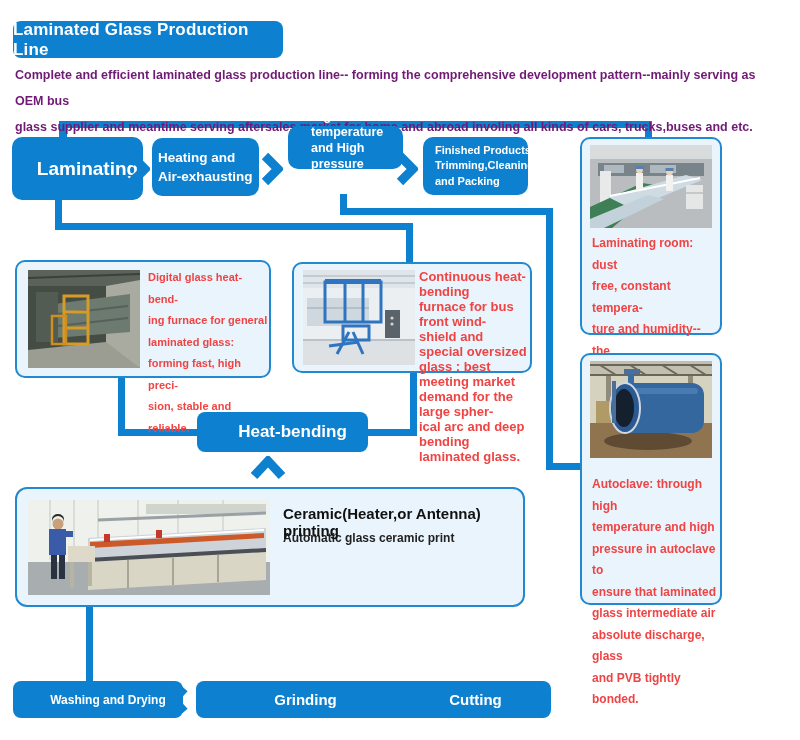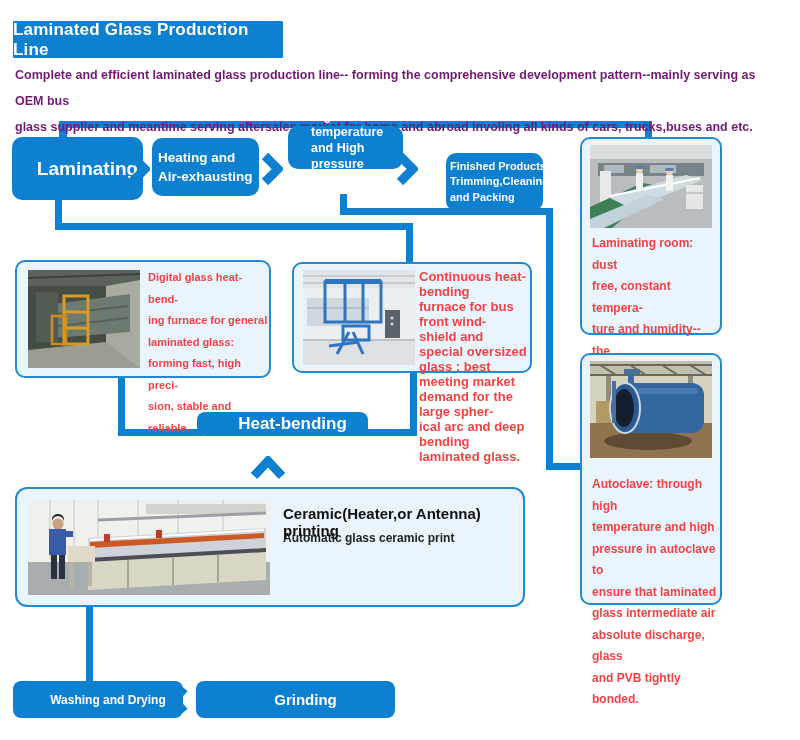--- a/index.html
+++ b/index.html
@@ -3,21 +3,21 @@
 <meta charset="utf-8">
 <style>
   html,body{margin:0;padding:0;background:#ffffff;}
   .canvas{
     position:relative;width:800px;height:740px;background:#ffffff;overflow:hidden;
     font-family:"Liberation Sans", sans-serif;
   }
   .blue{background:#0e80d0;color:#ffffff;}
   .seg{position:absolute;background:#0e80d0;}
   .badge{
-    position:absolute;left:13px;top:21px;width:270px;height:37px;border-radius:1px;
+    position:absolute;left:13px;top:21px;width:270px;height:37px;border-radius:8px;
     display:flex;align-items:center;justify-content:center;
     font-size:17px;font-weight:bold;letter-spacing:.2px;
   }
   .intro{
     position:absolute;left:15px;top:62px;width:762px;
     font-size:12.5px;font-weight:bold;color:#701a75;line-height:26px;white-space:pre-line;
   }
   .node{
     position:absolute;border-radius:10px;display:flex;align-items:center;
     font-weight:bold;white-space:pre-line;
@@ -82,21 +82,21 @@
   <div class="node blue" style="left:288px;top:126px;width:92px;height:43px;padding-left:23px;font-size:12.5px;line-height:16px;">High temperature
 and High pressure
 bonding</div>
 
   <span class="arrow" style="left:396px;top:152px;">
     <svg width="22" height="34" viewBox="0 0 22 34">
         <polyline points="4,4 17,17 4,30" fill="none" stroke="#0e80d0" stroke-width="9"></polyline>
       </svg>
   </span>
 
-  <div class="node blue" style="left:446px;top:137px;width:93px;height:58px;padding-left:4px;font-size:11px;line-height:15.5px;margin-top:16px;">Finished Products
+  <div class="node blue" style="left:423px;top:137px;width:93px;height:58px;padding-left:12px;font-size:11px;line-height:15.5px;">Finished Products
 Trimming,Cleaning
 and Packing</div>
 
   <div class="panel" style="left:15px;top:260px;width:256px;height:118px;"></div>
   <span class="photo" style="left:28px;top:270px;">
     <svg width="112" height="98" viewBox="0 0 112 98">
       <rect width="112" height="98" fill="#454c44"></rect>
       <rect width="112" height="16" fill="#5a625a"></rect>
       <line x1="0" y1="8" x2="112" y2="4" stroke="#3a403a" stroke-width="2"></line>
       <polygon points="78,16 112,10 112,98 78,80" fill="#a9aaa0"></polygon>
@@ -214,21 +214,21 @@
     </svg>
   </span>
   <div class="cap" style="left:592px;top:474px;width:126px;font-size:12px;line-height:21.5px;">Autoclave: through high
 temperature and high
 pressure in autoclave to
 ensure that laminated
 glass intermediate air
 absolute discharge, glass
 and PVB tightly bonded.</div>
 
-  <div class="node blue center" style="left:197px;top:412px;width:151px;height:24px;font-size:17px;border-radius:8px;">Heat-bending</div>
+  <div class="node blue center" style="left:197px;top:412px;width:151px;height:40px;font-size:17px;border-radius:8px;">Heat-bending</div>
   <span class="arrow" style="left:250px;top:456px;">
     <svg width="36" height="24" viewBox="0 0 36 24">
         <polyline points="4,20 18,5 32,20" fill="none" stroke="#0e80d0" stroke-width="9"></polyline>
       </svg>
   </span>
 
   <div class="panel" style="left:15px;top:487px;width:510px;height:120px;border-radius:12px;"></div>
   <span class="photo" style="left:28px;top:500px;">
     <svg width="242" height="95" viewBox="0 0 242 95">
       <rect width="242" height="62" fill="#eef1ec"></rect>
@@ -274,14 +274,15 @@
     <svg width="20" height="28" viewBox="0 0 20 28">
         <polyline points="15,3 5,14 15,25" fill="none" stroke="#0e80d0" stroke-width="7"></polyline>
       </svg>
   </span>
   <div class="node blue center" style="left:196px;top:681px;width:179px;height:37px;font-size:15px;border-radius:8px;">Grinding</div>
   <span class="arrow" style="left:354px;top:686px;">
     <svg width="20" height="28" viewBox="0 0 20 28">
         <polyline points="15,3 5,14 15,25" fill="none" stroke="#0e80d0" stroke-width="7"></polyline>
       </svg>
   </span>
+  <div class="node blue center" style="left:380px;top:681px;width:151px;height:37px;font-size:15px;border-radius:8px;">Cutting</div>
 
 </div>
 
 </body></html>

